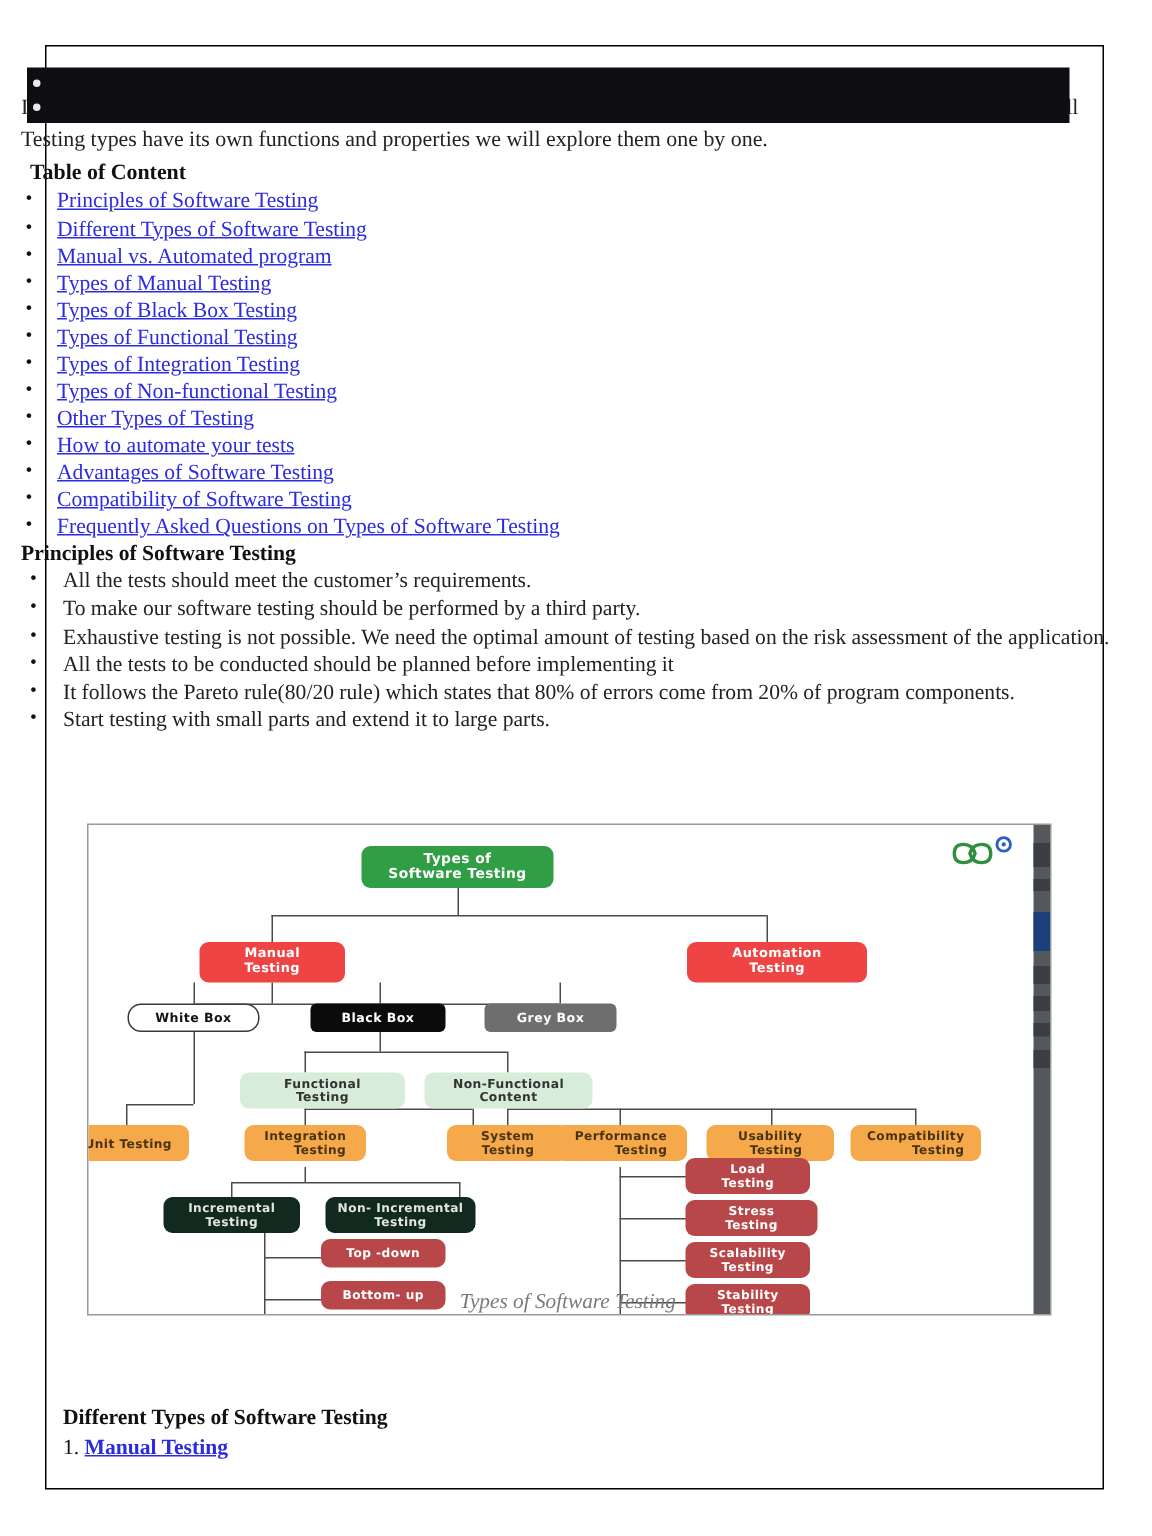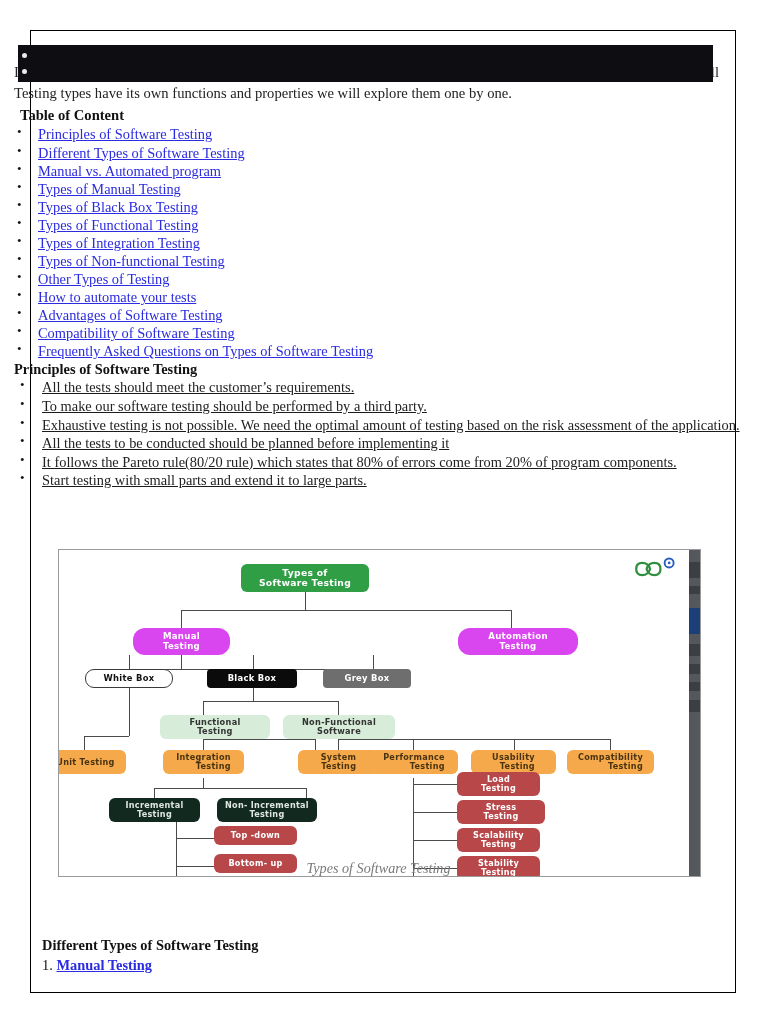--- a/index.html
+++ b/index.html
@@ -19,32 +19,32 @@
 
   .toc-head{font-size:14.6px;font-weight:bold;margin:2px 0 1px 8px;color:#111;}
 
   ul.toc{list-style:none;margin:0;padding:0;}
   ul.toc li{position:relative;padding-left:26px;font-size:14.4px;line-height:1.255;}
   ul.toc li:before{content:"\2022";position:absolute;left:5px;top:-1px;font-size:13px;color:#111;}
   ul.toc li a{color:#2b2be0;text-decoration:underline;}
 
   .sec-head{font-size:14.4px;font-weight:bold;margin:1px 0 0 2px;color:#111;}
 
-  ul.principles{list-style:none;margin:0;padding:0;text-decoration:underline;}
+  ul.principles{list-style:none;margin:0;padding:0;}
   ul.principles li{position:relative;padding-left:30px;font-size:14.4px;line-height:1.29;color:#222;margin-bottom:0px;}
   ul.principles li:before{content:"\2022";position:absolute;left:8px;top:-1px;font-size:13px;color:#111;}
 
   
   .figure{position:absolute;left:58px;top:549px;width:641px;height:326px;border:1px solid #9a9a9a;background:#fff;overflow:hidden;}
   .diagram{position:absolute;left:0;top:0;width:641px;height:326px;}
 
   .node{position:absolute;border-radius:6px;display:flex;align-items:center;justify-content:center;text-align:center;
         font-family:"DejaVu Sans",sans-serif;font-weight:bold;letter-spacing:.3px;line-height:1.06;box-sizing:border-box;}
   .n-green{background:#2f9e44;color:#fff;}
-  .n-navy{background:#d946ef;color:#fff;border-radius:12px;}
+  .n-navy{background:#ef4444;color:#fff;}
   .n-white{background:#fff;color:#111;border:1.6px solid #3a3a3a;}
   .n-black{background:#0b0b0b;color:#fff;}
   .n-grey{background:#6e6e6e;color:#fff;}
   .n-mint{background:#d7ecd9;color:#333;}
   .n-orange{background:#f5a94a;color:#4a3310;text-align:right;}
   .n-dgreen{background:#11291f;color:#dfe6e1;}
   .n-red{background:#b8474a;color:#fff;}
 
   .ln{position:absolute;background:#4a4a4a;}
   .lnh{height:1.4px;}
@@ -180,21 +180,21 @@
     <div class="node n-white" style="left:26px;top:119px;width:88px;height:19px;font-size:8.4px;border-radius:9px;">White Box</div>
 
     <div class="node n-black" style="left:148px;top:119px;width:90px;height:19px;font-size:8.4px;border-radius:4px;">Black Box</div>
 
     <div class="node n-grey" style="left:264px;top:119px;width:88px;height:19px;font-size:8.4px;border-radius:4px;">Grey Box</div>
 
     <div class="node n-mint" style="left:101px;top:165px;width:110px;height:24px;font-size:8.2px;white-space:pre-line;">Functional
 Testing</div>
 
     <div class="node n-mint" style="left:224px;top:165px;width:112px;height:24px;font-size:8.2px;white-space:pre-line;">Non-Functional
-Software</div>
+Content</div>
 
     <div class="node n-orange" style="left:-14px;top:200px;width:81px;height:24px;font-size:8.1px;">Unit Testing</div>
 
     <div class="node n-orange" style="left:104px;top:200px;width:81px;height:24px;font-size:8.1px;white-space:pre-line;">Integration
 Testing</div>
 
     <div class="node n-orange" style="left:239px;top:200px;width:81px;height:24px;font-size:8.1px;white-space:pre-line;">System
 Testing</div>
 
     <div class="node n-orange" style="left:311px;top:200px;width:88px;height:24px;font-size:8.1px;white-space:pre-line;">Performance

